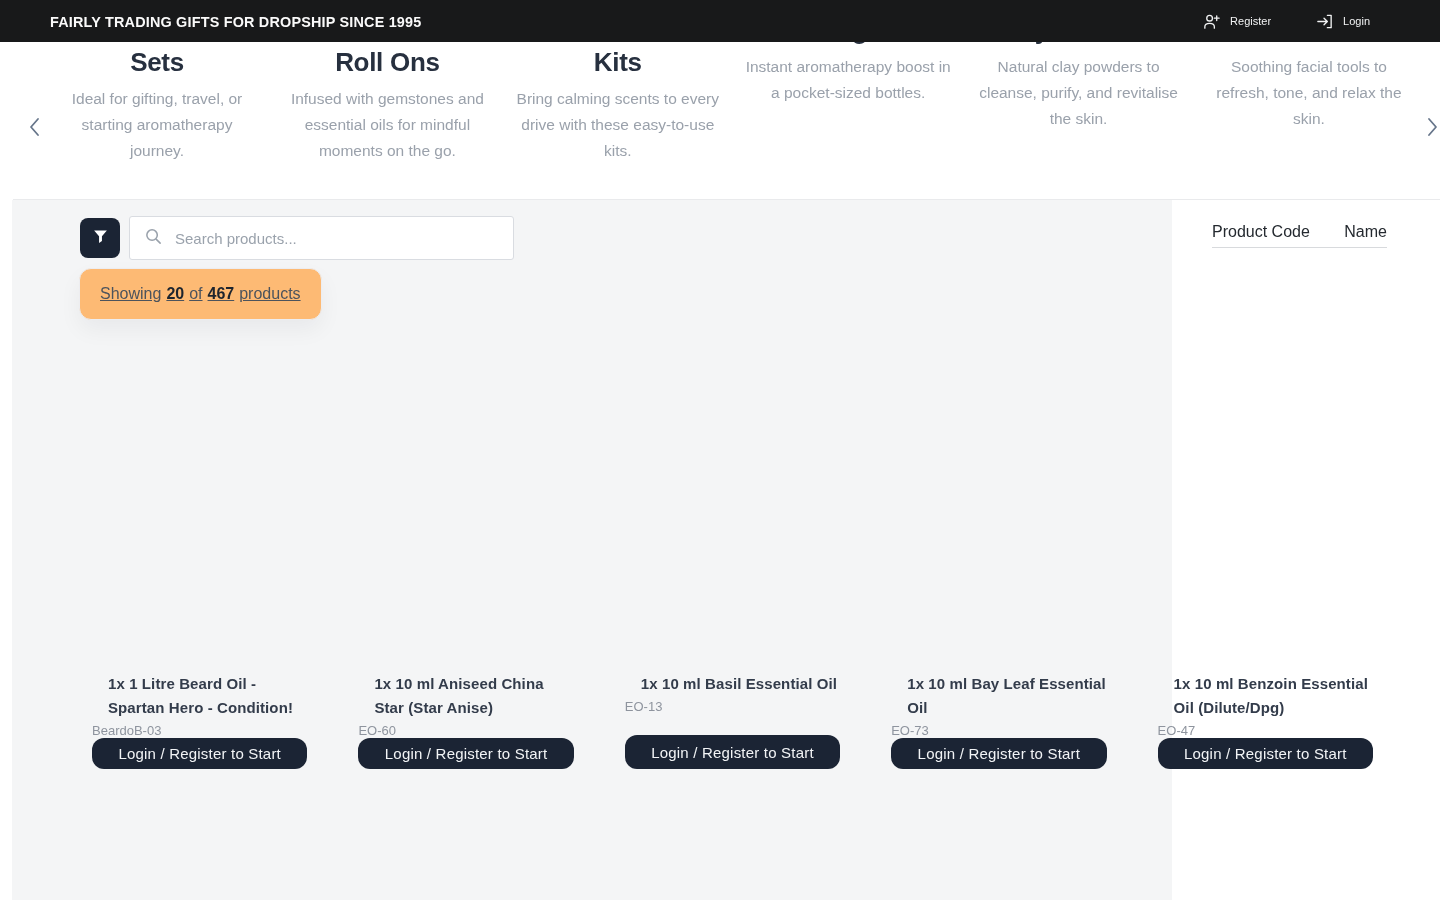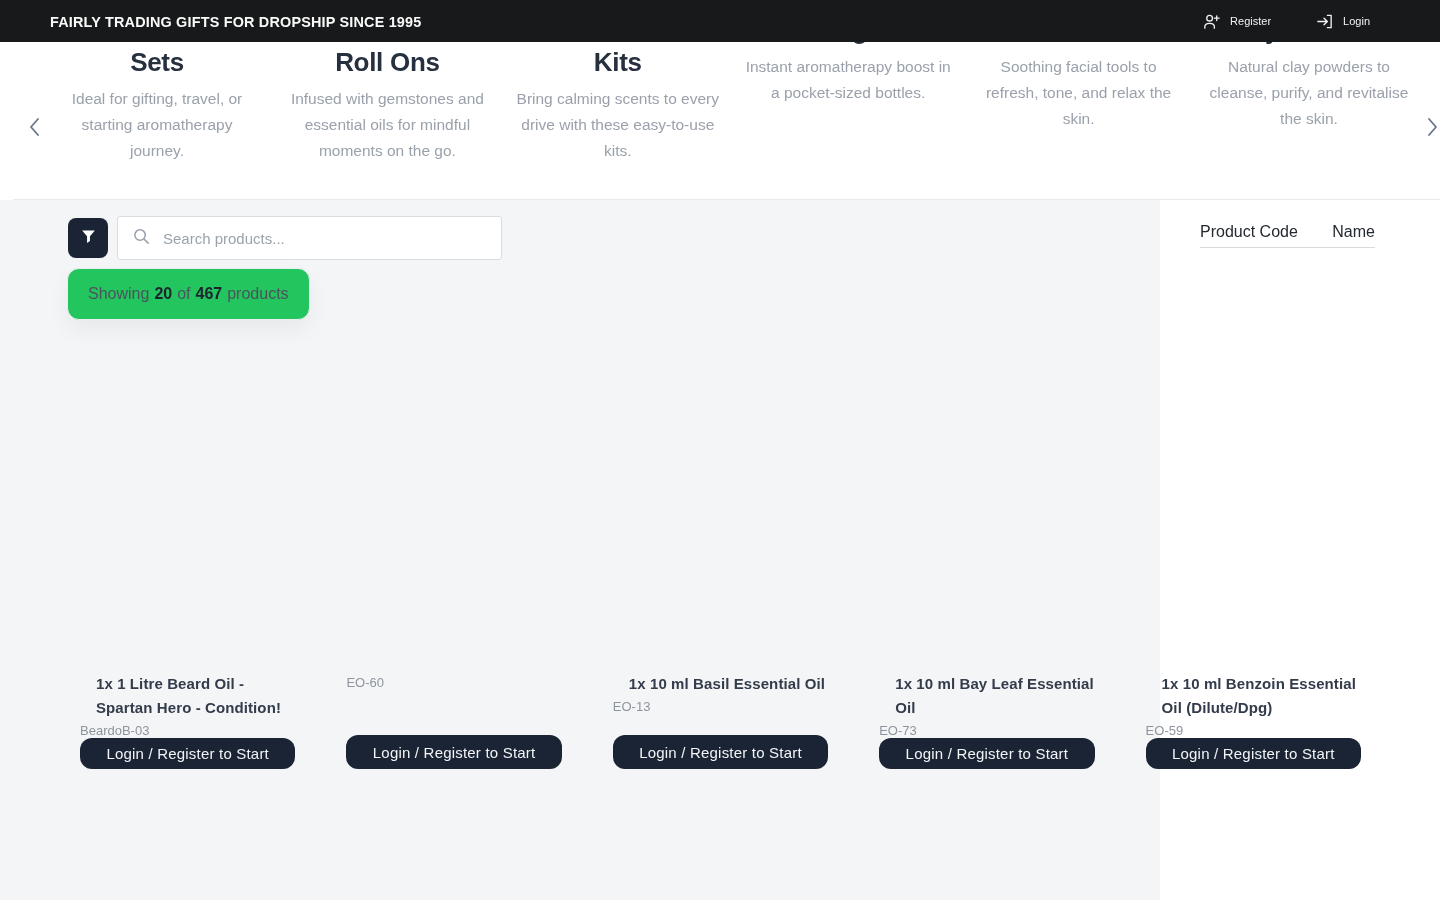--- a/index.html
+++ b/index.html
@@ -39,21 +39,21 @@
   }
   .caro-arrow {
     position:absolute; top:72px; width:26px; height:26px; display:flex;
     align-items:center; justify-content:center; cursor:pointer; z-index:5;
   }
   .caro-arrow.left { left:8px; }
   .caro-arrow.right { right:8px; }
 
   
   .main {
-    position:absolute; top:200px; left:0; width:1160px; height:700px;
+    position:absolute; top:200px; left:12px; width:1160px; height:700px;
     background:#f4f5f6;
   }
   .filter-btn {
     position:absolute; left:68px; top:18px; width:40px; height:40px;
     background:#1b2434; border:none; border-radius:8px; cursor:pointer;
     display:flex; align-items:center; justify-content:center;
   }
   .search-wrap {
     position:absolute; left:117px; top:16px; width:385px; height:44px;
     background:#ffffff; border:1px solid #d9dce1; border-radius:3px;
@@ -67,24 +67,24 @@
 
   .sort-bar {
     position:absolute; left:1200px; top:20px; width:175px; height:28px;
     display:flex; justify-content:space-between; align-items:flex-end;
     border-bottom:1px solid #d8dadd; padding-bottom:6px;
   }
   .sort-link { font-size:16px; color:#24292f; cursor:pointer; white-space:nowrap; }
 
   .showing-badge {
     position:absolute; left:67px; top:68px; height:52px;
-    background:#22c55e; border:1px solid #ededf0; border-radius:12px;
+    background:#fdba74; border:1px solid #ededf0; border-radius:12px;
     box-shadow:0 10px 22px rgba(20,25,40,0.05);
     display:flex; align-items:center; padding:0 20px;
-    font-size:16px; color:#4c535c; gap:5px; white-space:nowrap;
+    font-size:16px; color:#4c535c; gap:5px; white-space:nowrap;text-decoration:underline;
   }
   .showing-badge b { color:#1d242e; font-weight:700; }
 
   
   .grid {
     position:absolute; left:80px; top:140px; width:1281px;
     display:grid; grid-template-columns:repeat(5, 1fr); column-gap:51px;
   }
   .product-card { display:flex; flex-direction:column; }
   .product-img { height:332px; }
@@ -148,26 +148,26 @@
     </div>
     <div class="caro-card">
       <div class="caro-title">Kits</div>
       <div class="caro-desc">Bring calming scents to every drive with these easy-to-use kits.</div>
     </div>
     <div class="caro-card clipped">
       <div class="caro-title">Smelling Salts</div>
       <div class="caro-desc">Instant aromatherapy boost in a pocket-sized bottles.</div>
     </div>
     <div class="caro-card clipped">
+      <div class="caro-title">Clay Powders</div>
+      <div class="caro-desc">Natural clay powders to cleanse, purify, and revitalise the skin.</div>
+    </div>
+    <div class="caro-card clipped">
       <div class="caro-title">Face Rollers</div>
       <div class="caro-desc">Soothing facial tools to refresh, tone, and relax the skin.</div>
-    </div>
-    <div class="caro-card clipped">
-      <div class="caro-title">Clay Powders</div>
-      <div class="caro-desc">Natural clay powders to cleanse, purify, and revitalise the skin.</div>
     </div>
   </div>
 
   <div class="caro-arrow right">
     <svg width="15" height="22" viewBox="0 0 15 22" fill="none" stroke="#66758a" stroke-width="1.8" stroke-linecap="round" stroke-linejoin="round">
       <path d="M4 3 l7 8 l-7 8"></path>
     </svg>
   </div>
 </section>
 
@@ -211,20 +211,21 @@
       <div class="product-info">
         <div class="product-title">1x 1 Litre Beard Oil - Spartan Hero - Condition!</div>
         <div class="product-code">BeardoB-03</div>
         <button class="product-cta">Login / Register to Start</button>
       </div>
     </div>
 
     <div class="product-card">
       <div class="product-img"></div>
       <div class="product-info">
+        <div class="product-title">1x 10 ml Aniseed China Star (Star Anise)</div>
         <div class="product-code">EO-60</div>
         <button class="product-cta">Login / Register to Start</button>
       </div>
     </div>
 
     <div class="product-card">
       <div class="product-img"></div>
       <div class="product-info">
         <div class="product-title">1x 10 ml Basil Essential Oil</div>
         <div class="product-code">EO-13</div>
@@ -238,19 +239,19 @@
         <div class="product-title">1x 10 ml Bay Leaf Essential Oil</div>
         <div class="product-code">EO-73</div>
         <button class="product-cta">Login / Register to Start</button>
       </div>
     </div>
 
     <div class="product-card">
       <div class="product-img"></div>
       <div class="product-info">
         <div class="product-title">1x 10 ml Benzoin Essential Oil (Dilute/Dpg)</div>
-        <div class="product-code">EO-59</div>
+        <div class="product-code">EO-47</div>
         <button class="product-cta">Login / Register to Start</button>
       </div>
     </div>
 
   </div>
 </main>
 
 </body></html>

